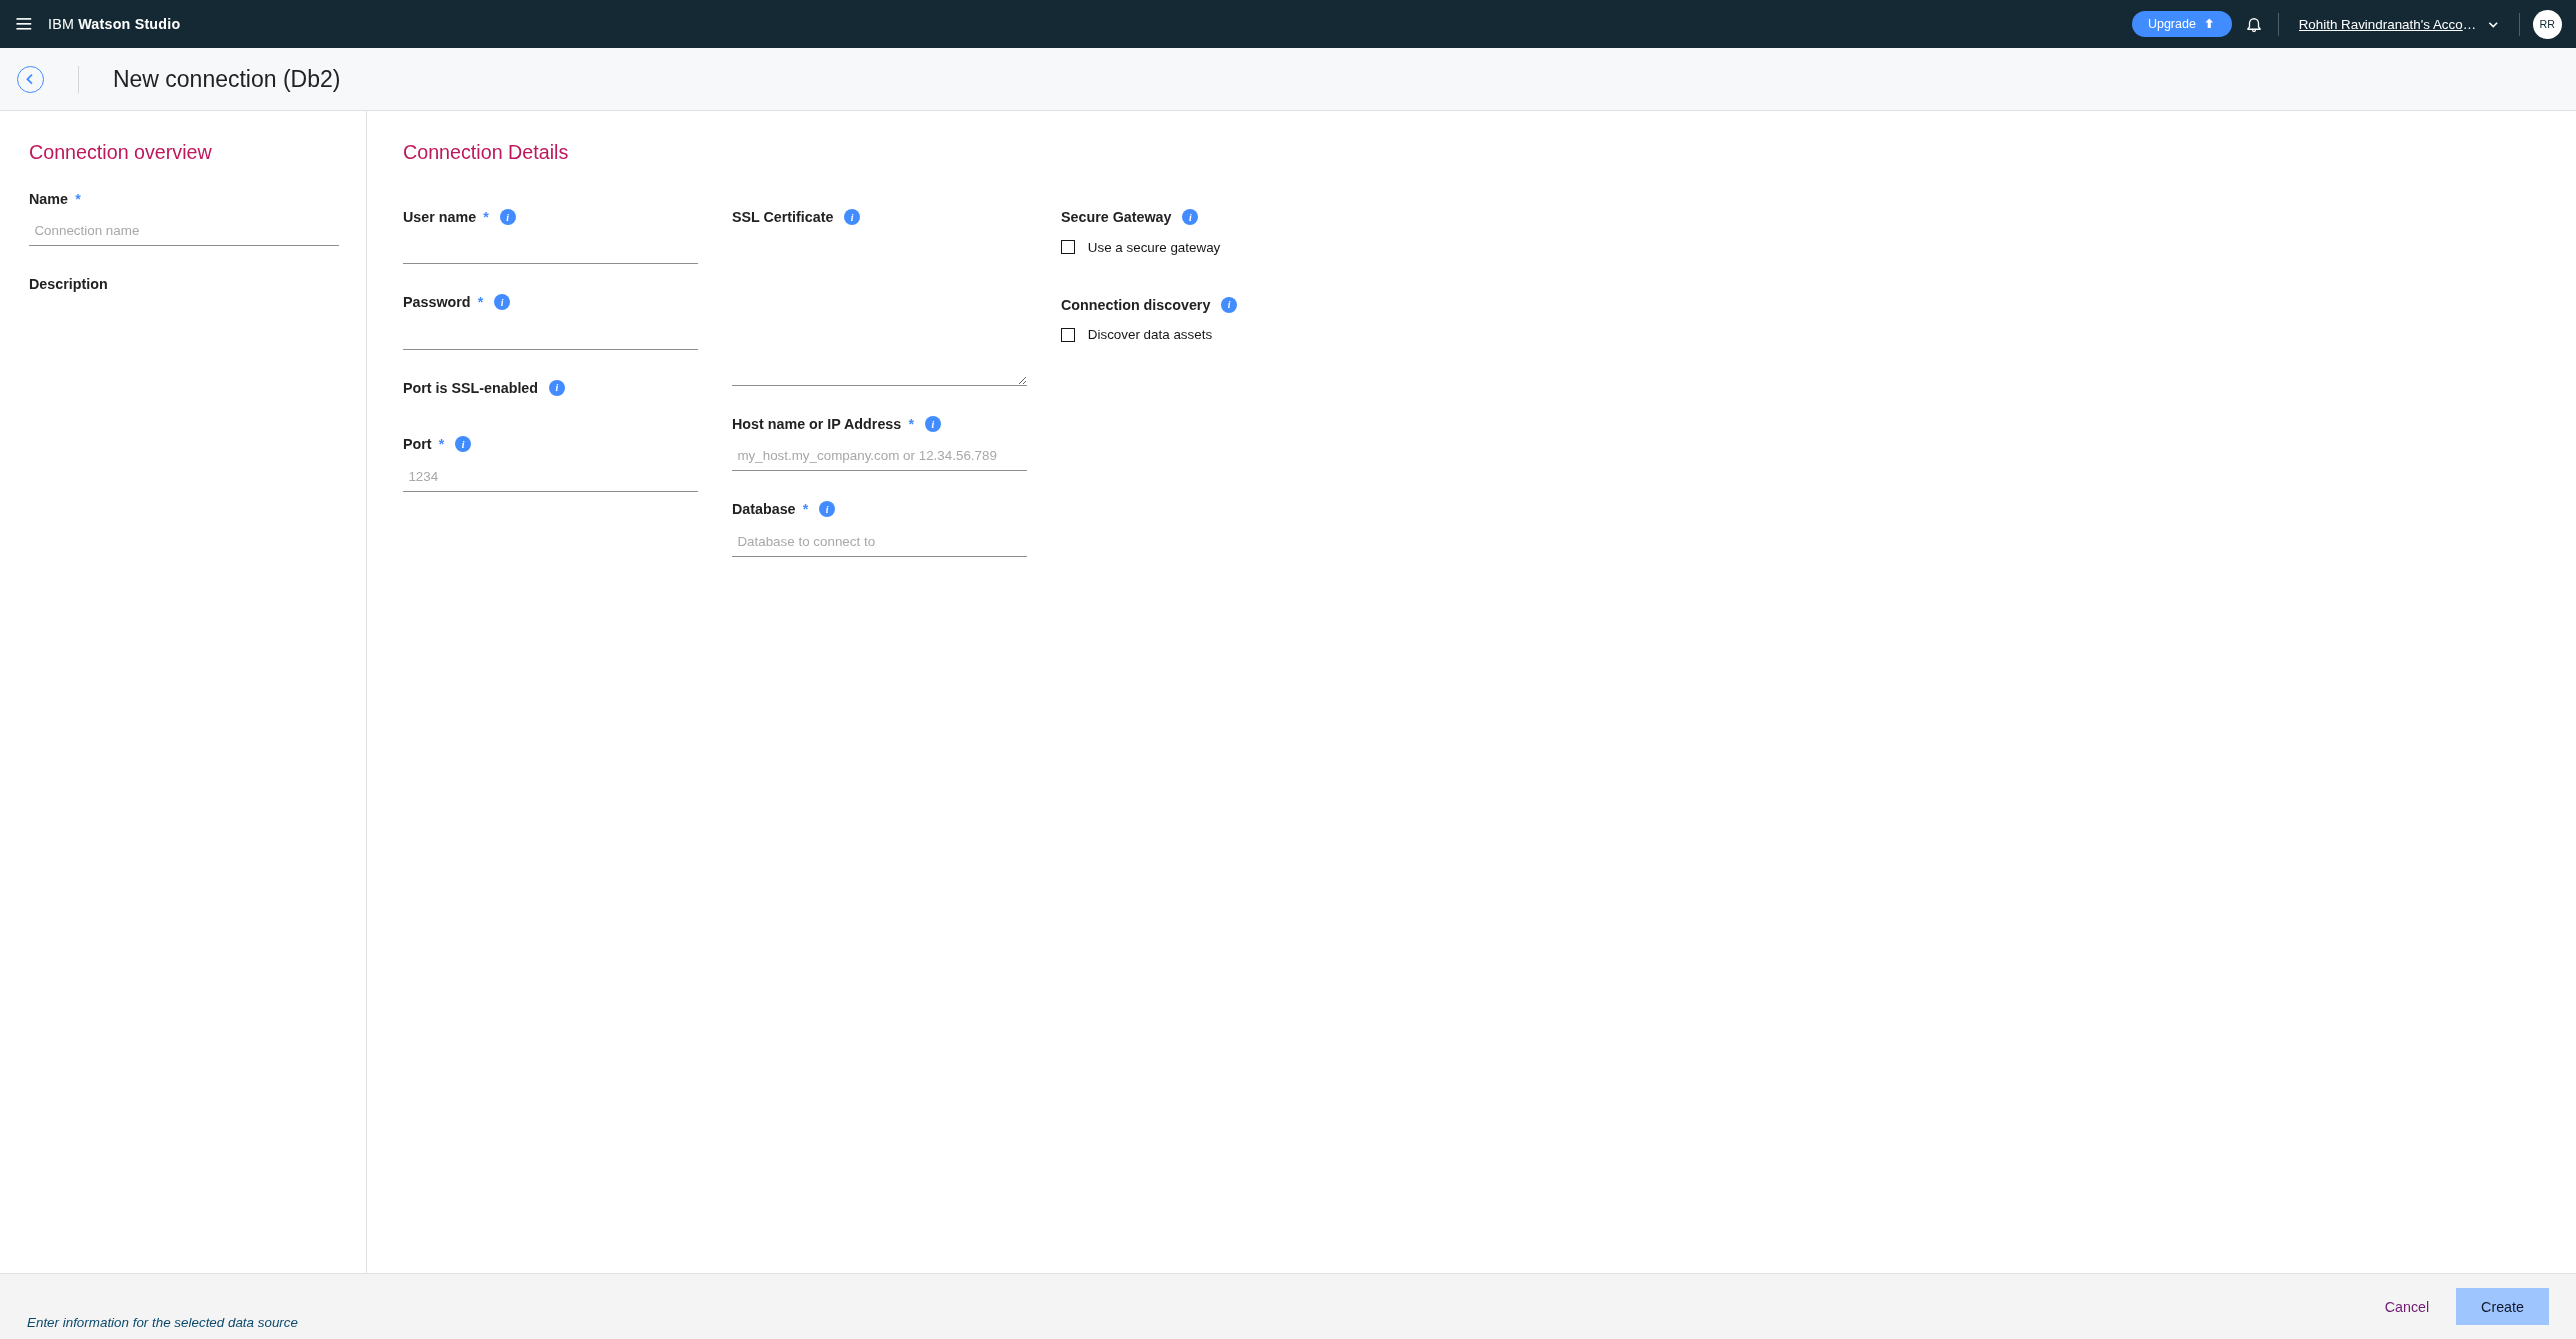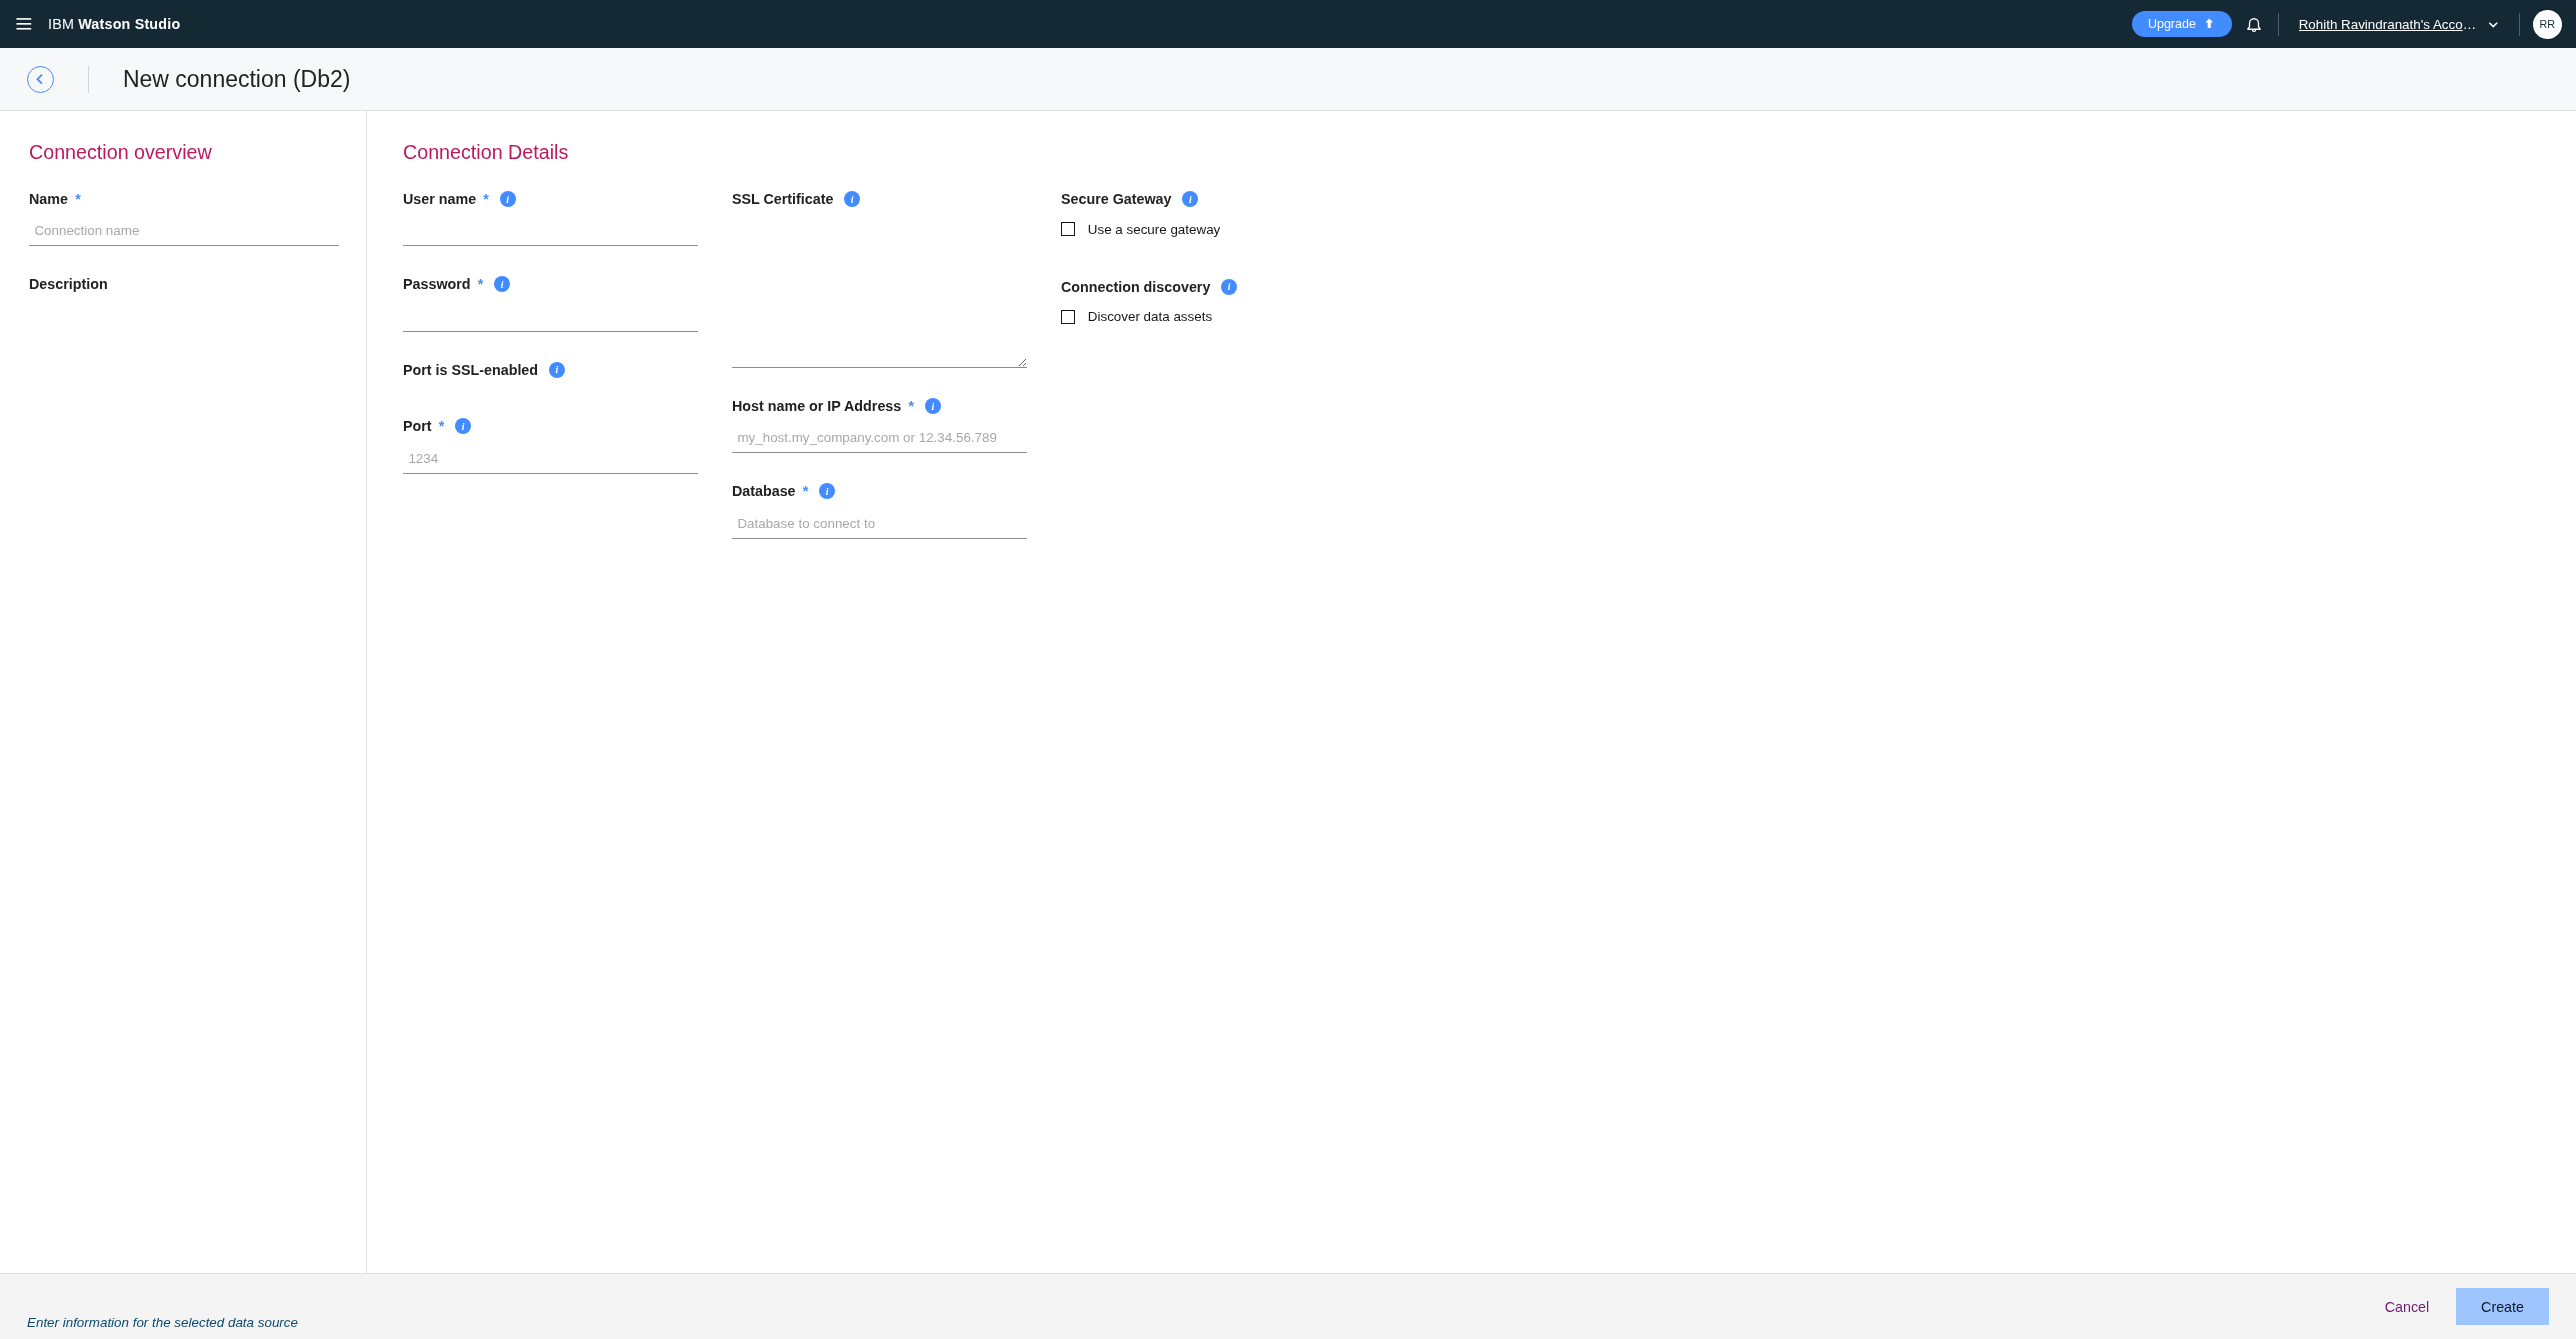--- a/index.html
+++ b/index.html
@@ -64,21 +64,21 @@
     font-size: 10.7px; font-weight: 500;
     margin-left: 9px;
   }
 
   
   .sub-header {
     height: 63px;
     background: #f6f8fa;
     border-bottom: 0.9px solid #e0e0e0;
     display: flex; align-items: center;
-    padding: 0 27px;
+    padding: 0 17px;
     gap: 34px;
     flex-shrink: 0;
   }
   .back-btn {
     width: 27px; height: 27px;
     border: 1.8px solid #438cff;
     border-radius: 50%;
     display:flex; align-items:center; justify-content:center;
     cursor: pointer;
     color: #438cff;
@@ -155,21 +155,21 @@
     resize: vertical;
     font-family: inherit;
   }
 
   .details-grid {
     display: grid;
     grid-template-columns: 295px 295px 250px;
     column-gap: 34px;
     align-items: start;
   }
-  .details-col { display: flex; flex-direction: column; }
+  .details-col { display: flex; flex-direction: column; margin-top: 18px; }
 
   .checkbox-row {
     display: flex; align-items: flex-start; gap: 12.5px;
     font-size: 13.4px; line-height: 1.5;
     cursor: pointer;
   }
   .checkbox-box {
     width: 14.3px; height: 14.3px;
     border: 1.3px solid #161616;
     flex-shrink: 0;

